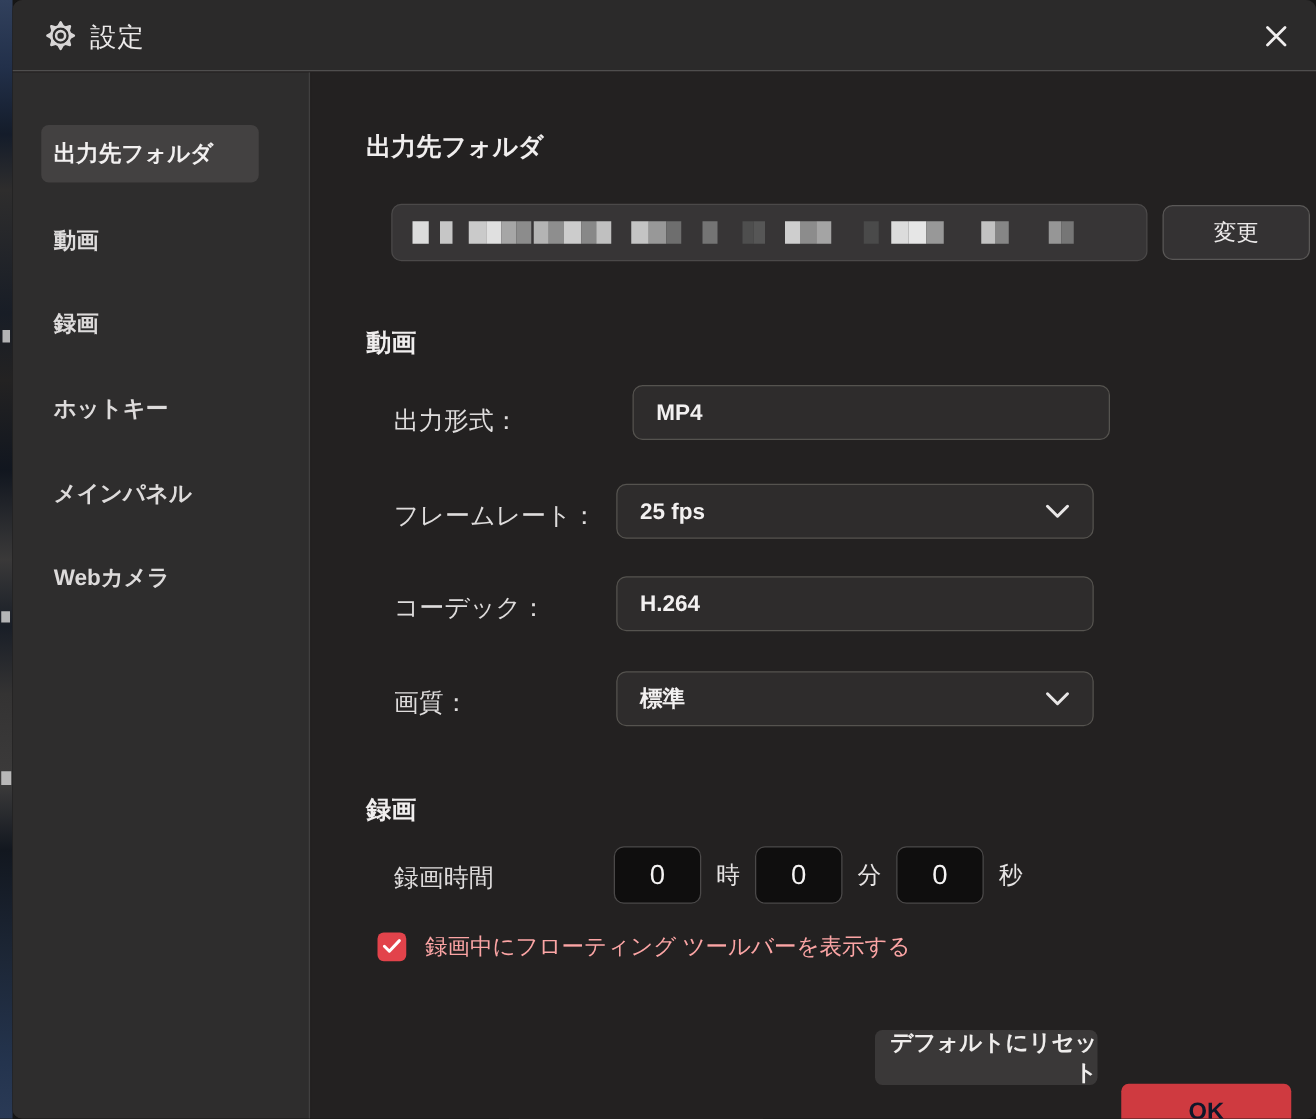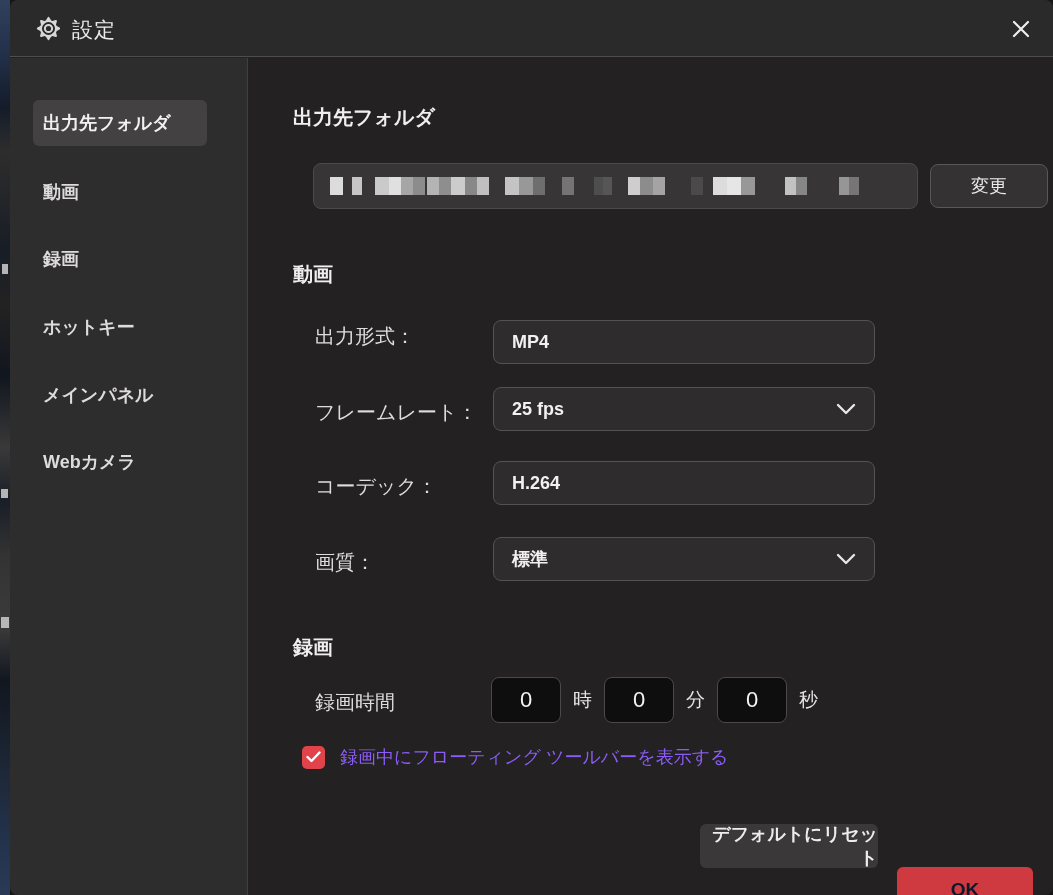--- a/index.html
+++ b/index.html
@@ -54,21 +54,21 @@
 
   .time-row { position:absolute; left:242px; top:619px; display:flex; align-items:center; gap:10px; }
   .time-box { width:70px; height:46px; background:#0f0e0e; border:1px solid #4b4949; border-radius:8px;
               display:flex; align-items:center; justify-content:center;
               color:#f5f3f3; font-size:22px; }
   .time-unit { font-size:19px; color:#e6e4e4; padding:0 2px; }
 
   .check-row { position:absolute; left:53px; top:687px; display:flex; align-items:center; gap:15px; cursor:pointer; }
   .checkbox { width:23px; height:23px; background:#e2434b; border-radius:5px;
               display:flex; align-items:center; justify-content:center; }
-  .check-label { font-size:18px; color:#8b5cf6; }
+  .check-label { font-size:18px; color:#fca5a5; }
 
   .btn-reset { position:absolute; left:451px; top:766px; width:178px; height:44px;
                background:#3a3838; border-radius:6px; color:#efedec; font-size:18px; font-weight:700;
                display:flex; align-items:center; justify-content:center; cursor:pointer;text-align:right; }
   .btn-ok { position:absolute; left:648px; top:765px; width:136px; height:45px;
             background:#cf3a40; border-radius:6px; color:#0f172a; font-size:19px; font-weight:700;
             display:flex; align-items:center; justify-content:center; cursor:pointer;margin-top:44px; }
 </style>
 </head>
 <body>
@@ -139,21 +139,21 @@
             <div style="width: 11px; background: rgb(134, 134, 134); margin-right: 32px;"></div>
             <div style="width: 10px; background: rgb(150, 150, 150); margin-right: 0px;"></div>
             <div style="width: 10px; background: rgb(118, 118, 118); margin-right: 0px;"></div>
           </div>
       </div>
       <div class="btn-change">変更</div>
 
       <div class="section-heading" style="left:44px;top:203px;">動画</div>
 
       <div class="form-label" style="top:265px;">出力形式：</div>
-      <div class="form-field" style="top:262px;">
+      <div class="form-field" style="top:250px;margin-left:13px;">
         <span>MP4</span>
       </div>
 
       <div class="form-label" style="top:341px;">フレームレート：</div>
       <div class="form-field" style="top:329px;">
         <span>25 fps</span>
         <svg class="chev" width="20" height="12" viewBox="0 0 20 12">
           <path d="M2 2 L10 10 L18 2" stroke="#e8e6e6" stroke-width="2.4" fill="none" stroke-linecap="round" stroke-linejoin="round"></path>
         </svg>
       </div>

